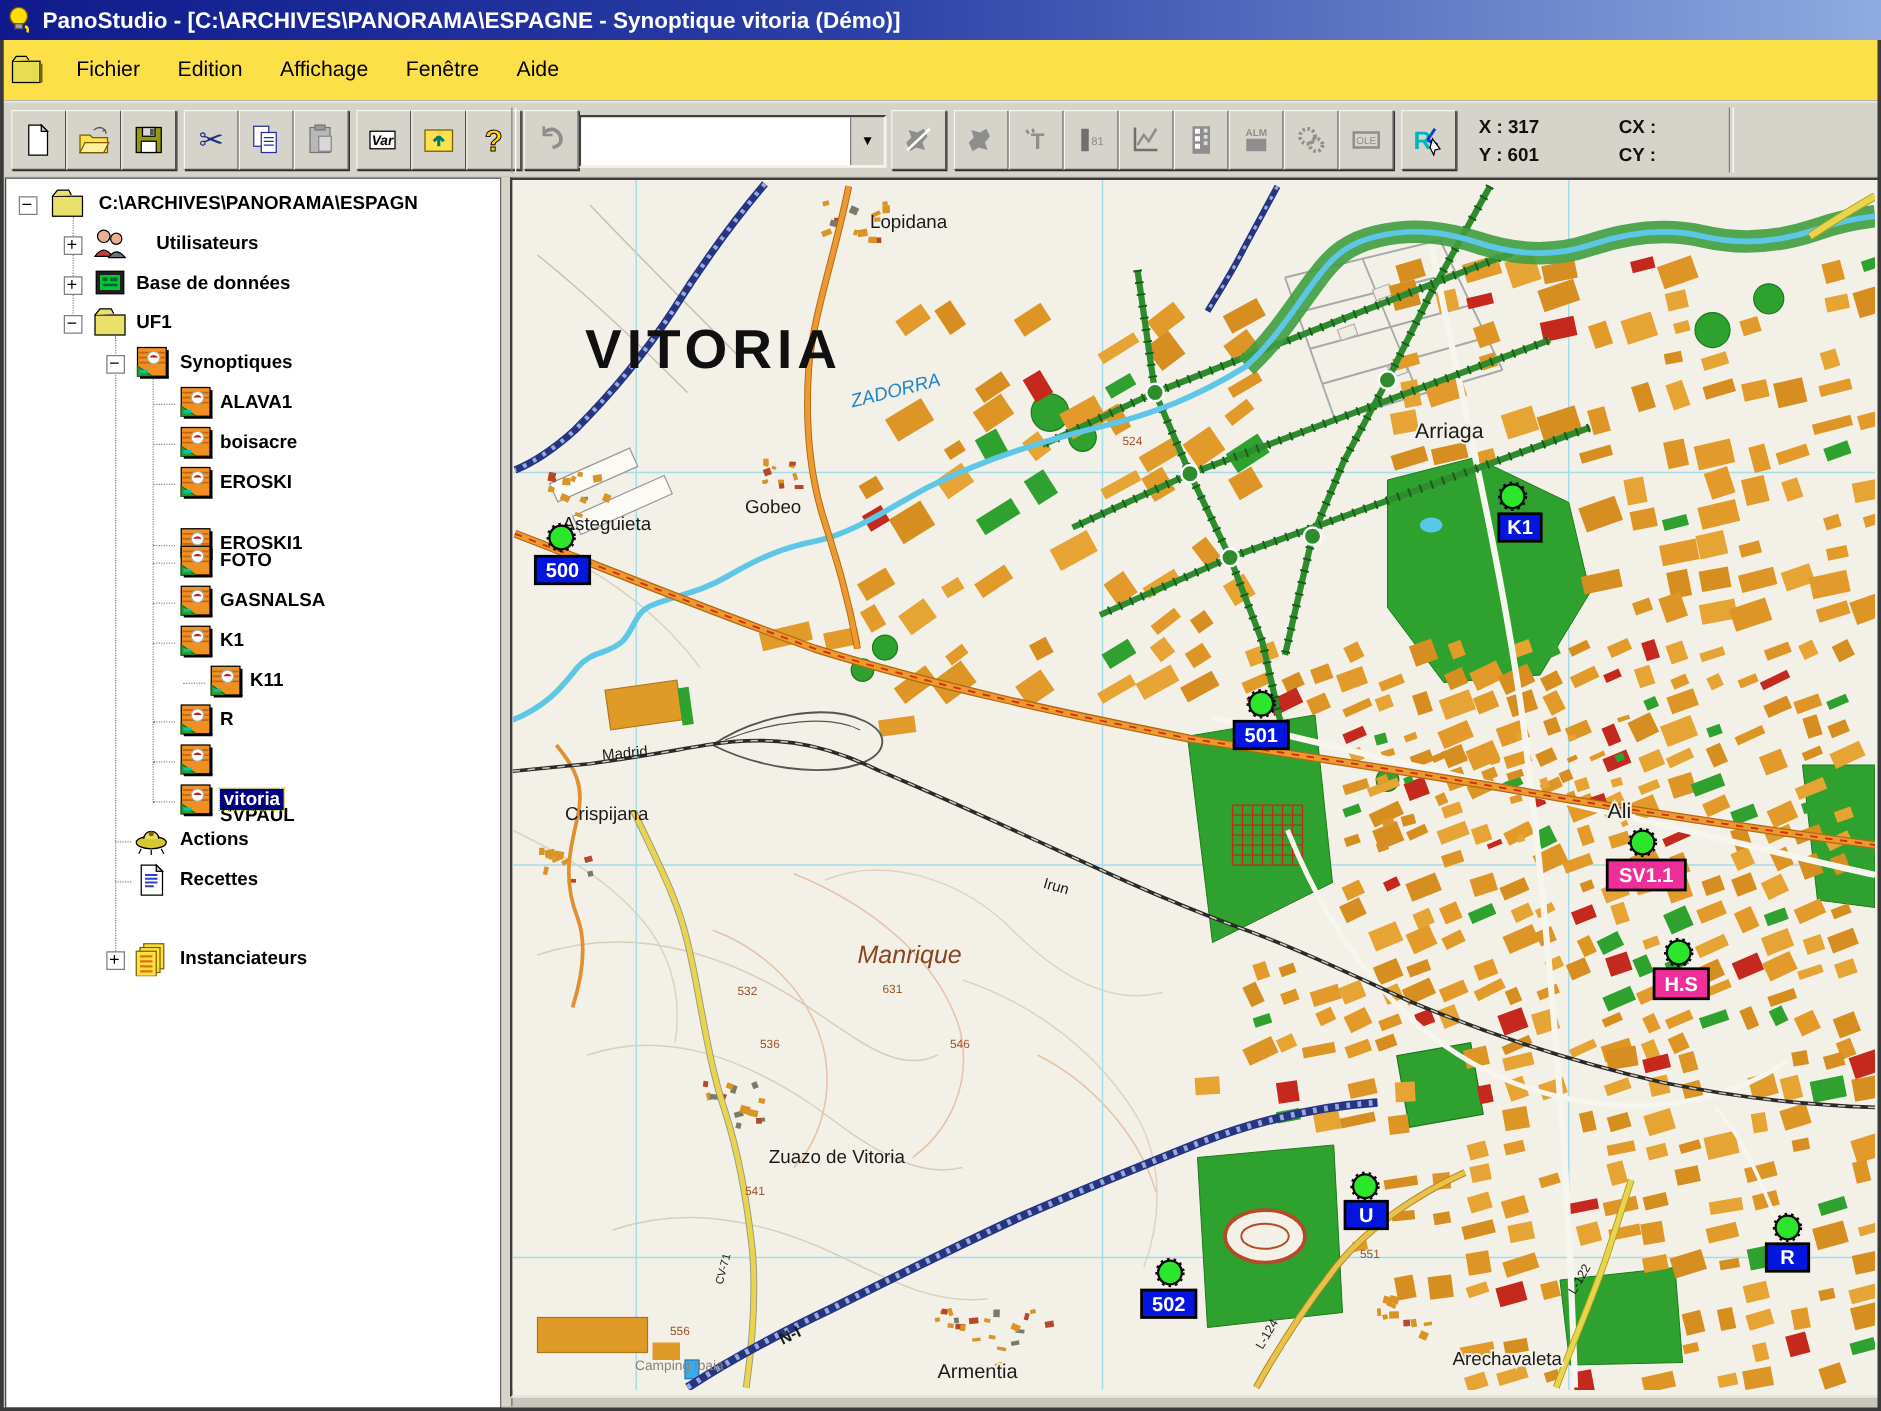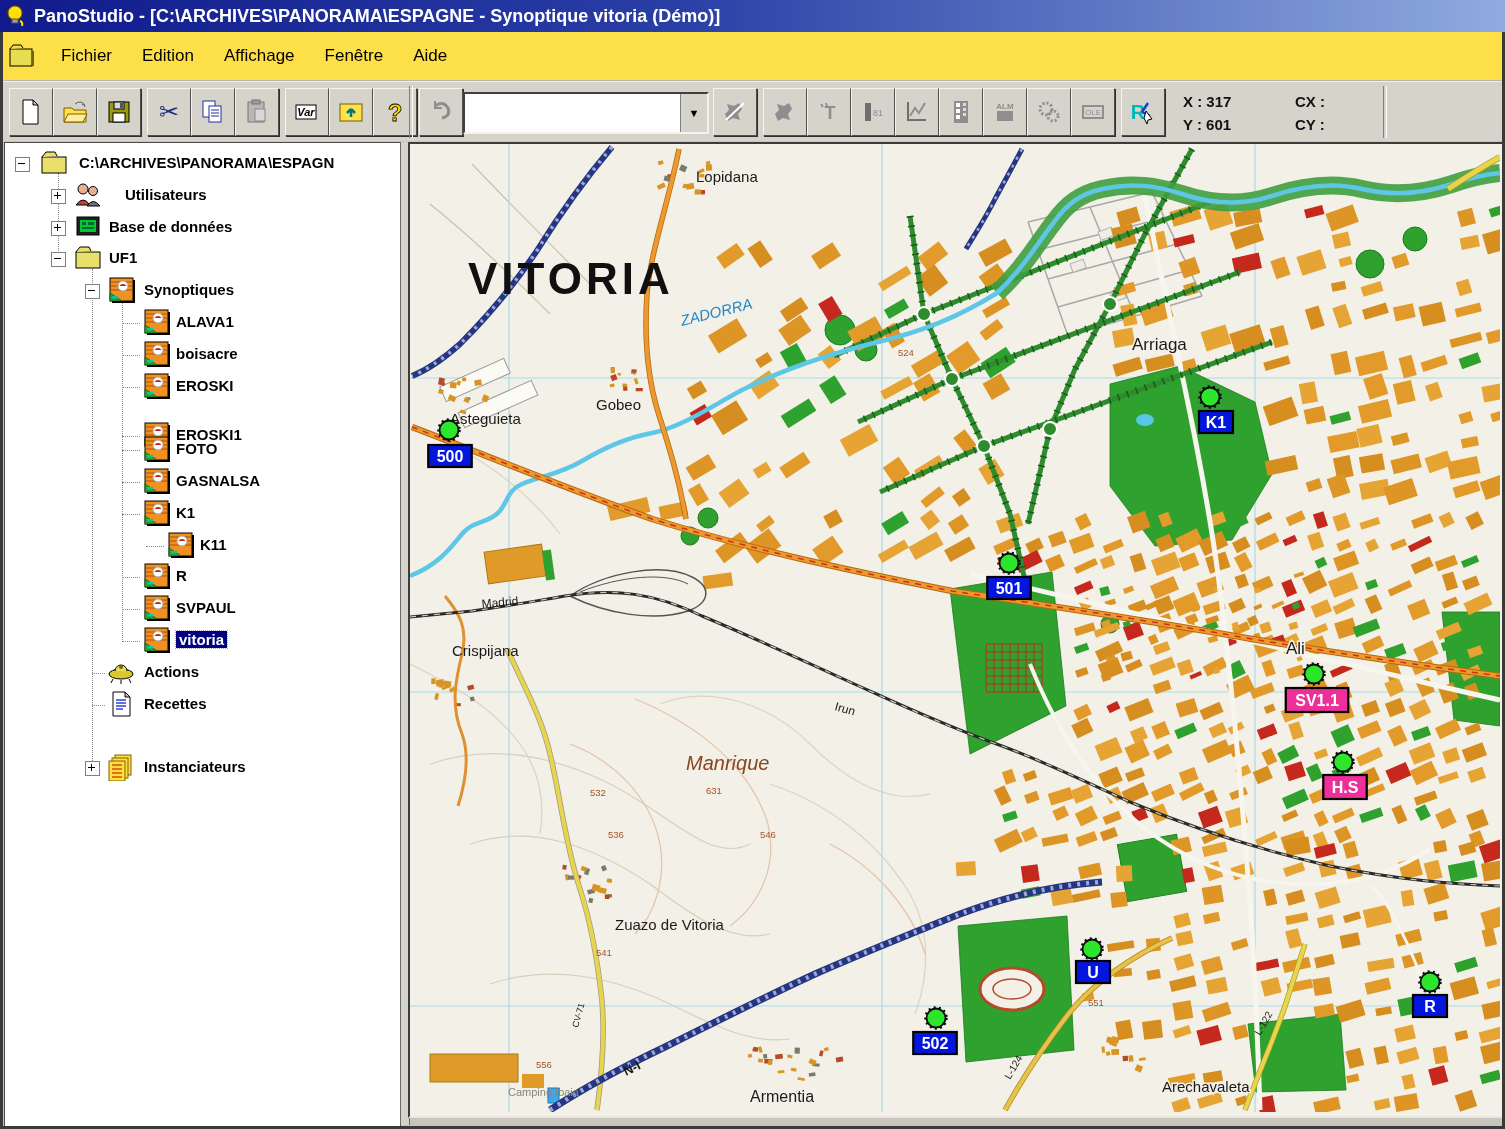--- a/index.html
+++ b/index.html
@@ -409,21 +409,21 @@
       <span class="ticon" style="left: 136px;"><svg viewBox="0 0 30 28">
           <rect x="4" y="2" width="23" height="23" fill="#f09020" stroke="#000"></rect>
           <path d="M5 6 l21 0 M5 10 h21 M5 14 h21" stroke="#c06810" stroke-width="1.4"></path>
           <path d="M4 25 l0 -8 12 8z" fill="#2f9e2f" stroke="#1a6a1a"></path>
           <circle cx="17" cy="10" r="5" fill="#fff" stroke="#aaa"></circle>
           <path d="M13.5 10 a4 4 0 0 1 7 0z" fill="#c02010"></path>
           <rect x="6" y="20" width="6" height="2.5" fill="#00c8a0"></rect>
           <rect x="27" y="4" width="2" height="22" fill="#000"></rect>
           <rect x="6" y="25" width="23" height="2" fill="#000"></rect>
         </svg></span>
-      <span class="lbl" style="left: 171px;">SVPAUL</span>
+      <span class="lbl" style="left: 171px; margin-top: 45px;">SVPAUL</span>
     </div>
     <div class="trow" style="top: 483px;">
       <div class="stub" style="left: 117px; top: 15px; width: 18px;"></div>
       <span class="ticon" style="left: 136px;"><svg viewBox="0 0 30 28">
           <rect x="4" y="2" width="23" height="23" fill="#f09020" stroke="#000"></rect>
           <path d="M5 6 l21 0 M5 10 h21 M5 14 h21" stroke="#c06810" stroke-width="1.4"></path>
           <path d="M4 25 l0 -8 12 8z" fill="#2f9e2f" stroke="#1a6a1a"></path>
           <circle cx="17" cy="10" r="5" fill="#fff" stroke="#aaa"></circle>
           <path d="M13.5 10 a4 4 0 0 1 7 0z" fill="#c02010"></path>
           <rect x="6" y="20" width="6" height="2.5" fill="#00c8a0"></rect>

